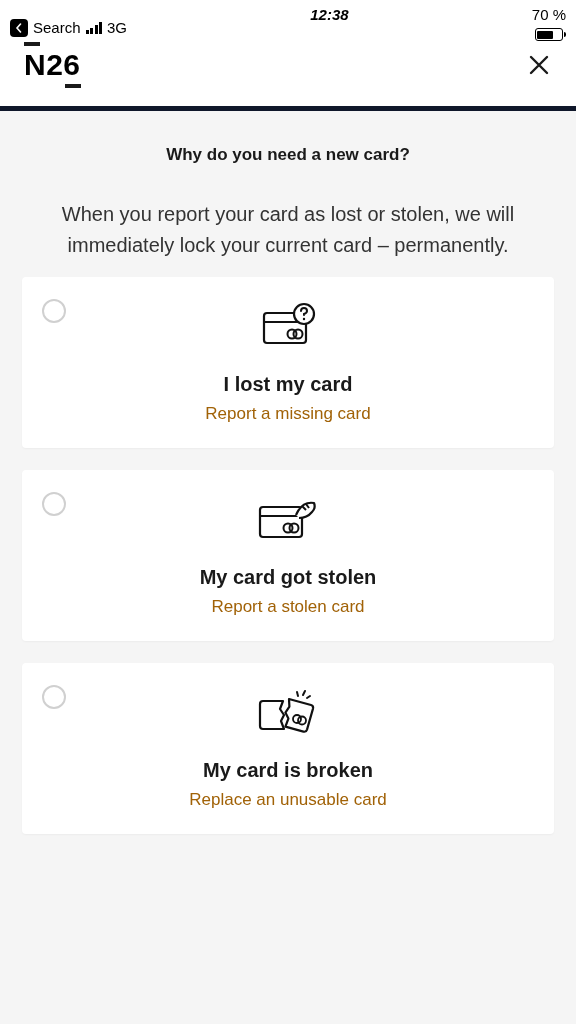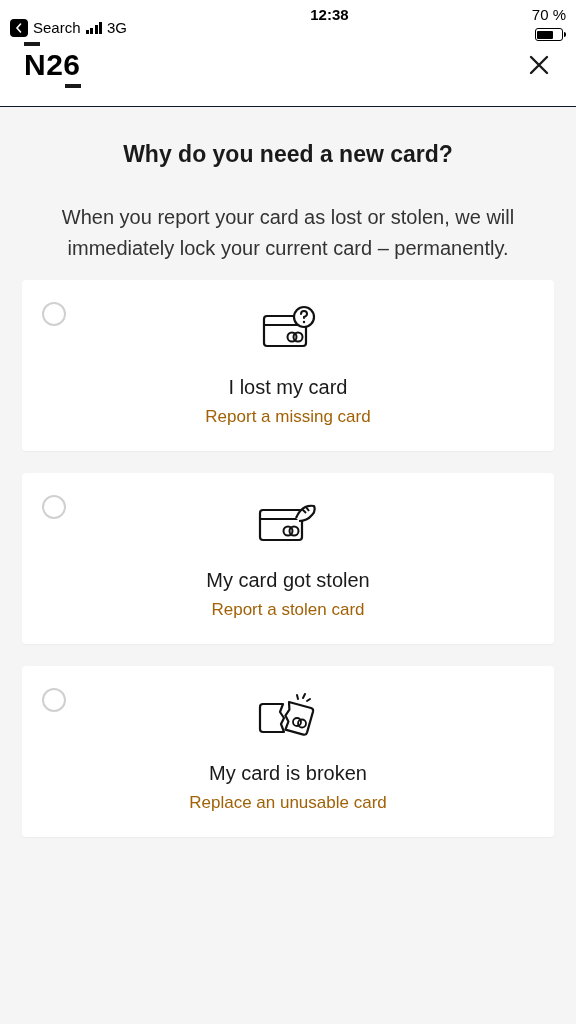--- a/index.html
+++ b/index.html
@@ -88,21 +88,21 @@
       height: 100%;
       width: 70%;
       border-radius: 1px;
     }
     .app-header {
       display: flex;
       align-items: center;
       justify-content: space-between;
       background: #fff;
       padding: 20px 24px 24px 24px;
-      border-bottom: 1px solid #0f172a;
+      border-bottom: 5px solid #0f172a;
     }
     .logo {
       font-size: 30px;
       font-weight: 600;
       letter-spacing: 0.5px;
       position: relative;
     }
     .logo-bar-top {
       position: absolute;
       top: -6px;
@@ -124,21 +124,21 @@
       height: 26px;
       display: flex;
       align-items: center;
       justify-content: center;
       cursor: pointer;
     }
     .content {
       padding: 34px 22px 22px 22px;
     }
     .page-title {
-      font-size: 23px;
+      font-size: 17px;
       font-weight: 700;
       color: #1a1a1a;
       text-align: center;
       margin-bottom: 34px;
     }
     .page-subtitle {
       font-size: 20px;
       color: #333;
       text-align: center;
       line-height: 1.55;
@@ -165,21 +165,21 @@
     }
     .option-icon {
       display: flex;
       justify-content: center;
       margin-bottom: 20px;
       height: 54px;
       align-items: center;
     }
     .option-title {
       font-size: 20px;
-      font-weight: 400;
+      font-weight: 700;
       color: #1a1a1a;
       text-align: center;
       margin-bottom: 8px;
     }
     .option-sub {
       font-size: 17px;
       color: #a16207;
       text-align: center;
     }
   </style>
@@ -195,21 +195,21 @@
     </div>
     <span>Search</span>
     <span class="signal-bars">
         <span></span>
         <span></span>
         <span></span>
         <span></span>
       </span>
     <span>3G</span>
   </div>
-  <div style="font-weight:600;">12:38</div>
+  <div style="font-weight:600;font-style:italic;">12:38</div>
   <div class="status-right">
     <svg width="14" height="14" viewBox="0 0 24 24">
         <path d="M3 11 L21 3 L13 21 L11 13 Z" fill="none" stroke="#000" stroke-width="1.6" stroke-linejoin="round"></path>
       </svg>
     <span>70 %</span>
     <div class="battery">
         <div class="battery-fill"></div>
       </div>
   </div>
 </div>

